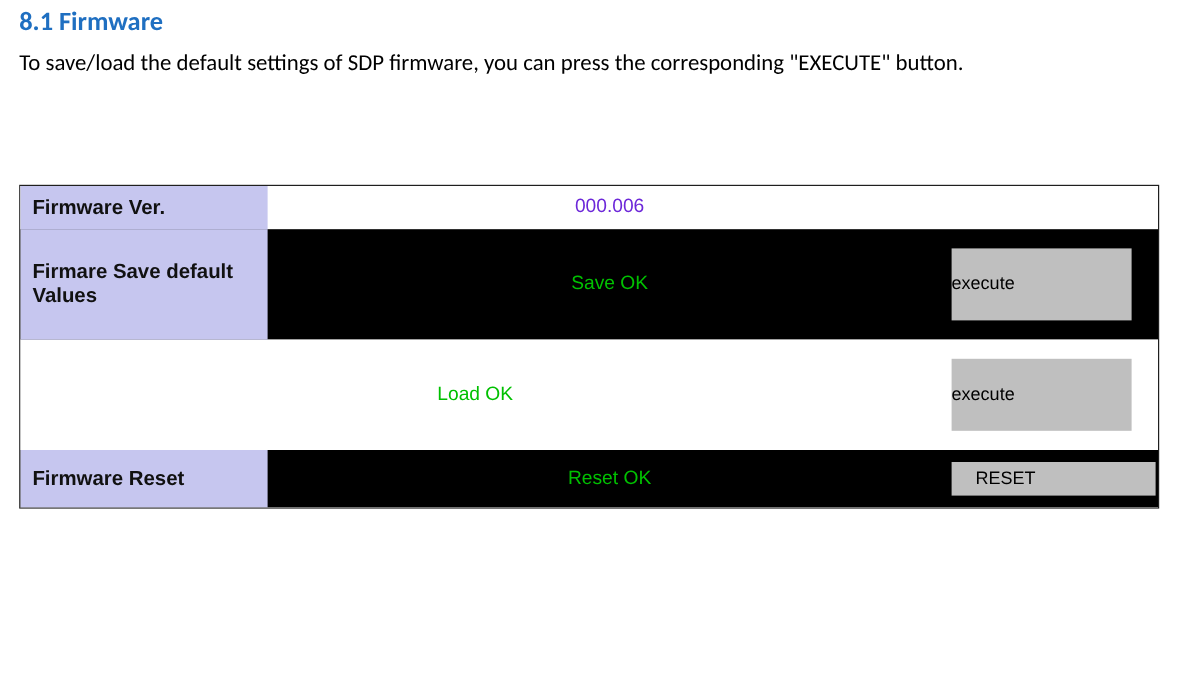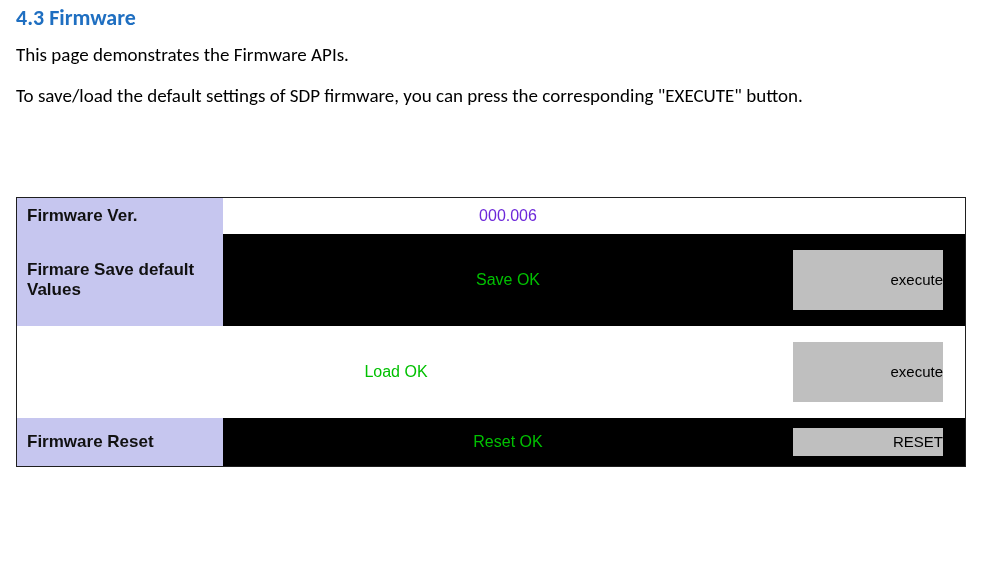--- a/index.html
+++ b/index.html
@@ -76,37 +76,37 @@
   .button-cell {
     width: 172px;
     padding: 0 14px 0 0;
     box-sizing: border-box;
   }
   .btn {
     display: block;
     width: 150px;
     height: 60px;
     line-height: 60px;
-    text-align: right;
+    text-align: left;
     background: #bfbfbf;
     color: #000;
     font-size: 15px;
     border: none;
   }
   .btn.short {
     height: 28px;
     line-height: 28px;
+    padding-left: 20px;
   }
 </style>
 </head>
 <body>
 
 <div class="page">
-  <div class="section-heading">4.3 Firmware</div>
-  <div class="body-text">This page demonstrates the Firmware APIs.</div>
+  <div class="section-heading">8.1 Firmware</div>
   <div class="body-text2">To save/load the default settings of SDP firmware, you can press the corresponding "EXECUTE" button.</div>
 
   <div class="panel">
 
     <div class="row alt-a">
       <div class="label-cell">Firmware Ver.</div>
       <div class="value-cell value-black">000.006</div>
       <div class="button-cell"></div>
     </div>
 

